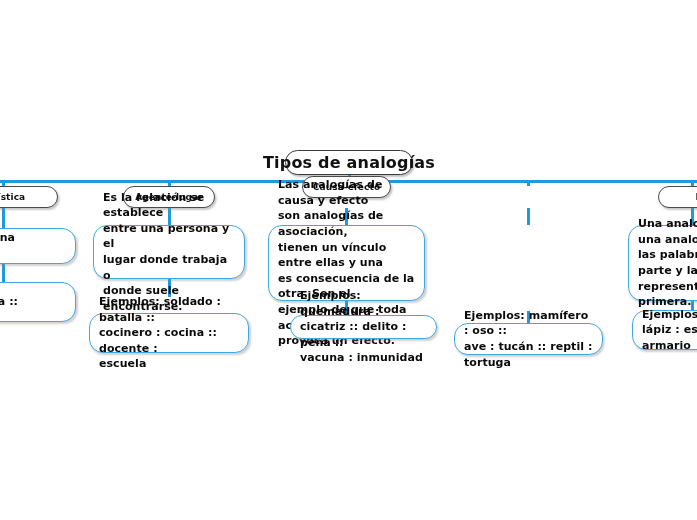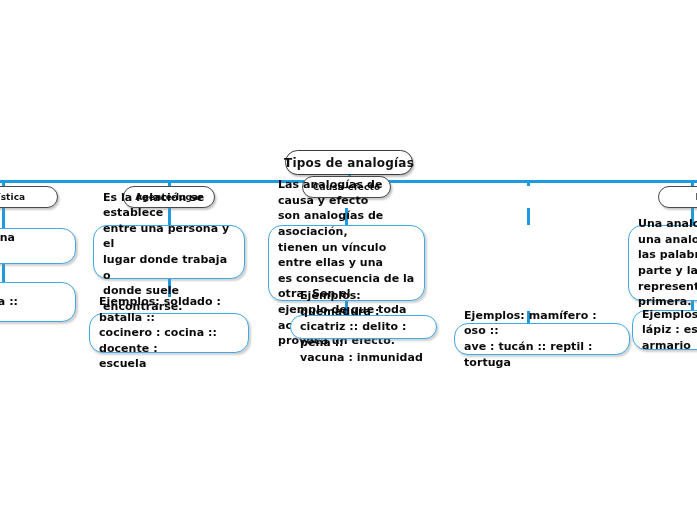--- a/index.html
+++ b/index.html
@@ -40,21 +40,21 @@
     position: absolute;
     box-sizing: border-box;
     display: flex;
     align-items: center;
     justify-content: center;
     background: #ffffff;
     border: 1.3px solid #3b3b3b;
     border-radius: 999px;
     color: #111111;
     font-weight: bold;
-    font-size: 12px;
+    font-size: 16px;
     letter-spacing: .2px;
     box-shadow: 1.5px 2px 2px rgba(120,120,120,.45);
     white-space: nowrap;
   }
 
   
   .cat-node {
     position: absolute;
     box-sizing: border-box;
     display: flex;
@@ -144,21 +144,21 @@
 provoca un efecto.</span>
     </div>
     <div class="leaf-node centered" style="left: 273px; top: 315px; width: 147px; height: 24px; margin-left: 17px;">
       <span class="txt">Ejemplos: quemadura :
 cicatriz :: delito : pena ::
 vacuna : inmunidad</span>
     </div>
     <div class="conn conn-v" style="left: 527px; top: 180px; height: 6px;"></div>
     <div class="conn conn-v" style="left: 527px; top: 208px; height: 17px;"></div>
     <div class="conn conn-v" style="left: 527px; top: 311px; height: 12px;"></div>
-    <div class="leaf-node centered" style="left: 454px; top: 323px; width: 176px; height: 32px;">
+    <div class="leaf-node centered" style="left: 454px; top: 323px; width: 149px; height: 32px;">
       <span class="txt">Ejemplos: mamífero : oso ::
 ave : tucán :: reptil : tortuga</span>
     </div>
     <div class="conn conn-v" style="left: 691px; top: 180px; height: 6px;"></div>
     <div class="conn conn-v" style="left: 691px; top: 208px; height: 17px;"></div>
     <div class="conn conn-v" style="left: 691px; top: 301px; height: 9px;"></div>
     <div class="cat-node" style="left: 658px; top: 186px; width: 92px; height: 22px;">Par</div>
     <div class="leaf-node centered" style="left: 628px; top: 225px; width: 157px; height: 76px;">
       <span class="txt">Una analogía
 una analogía

